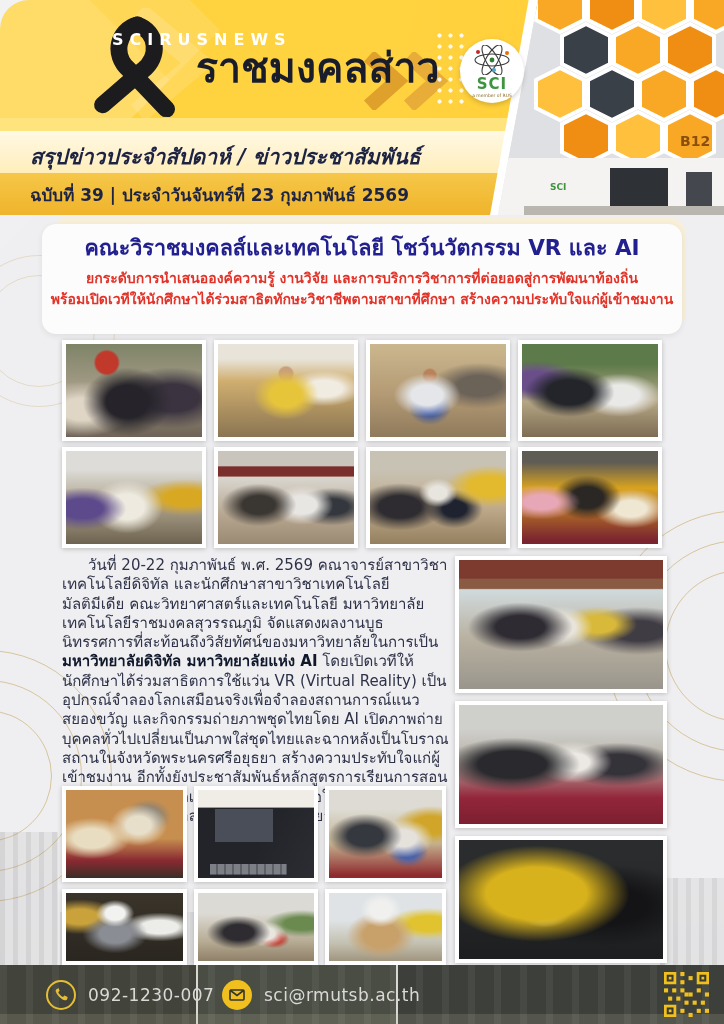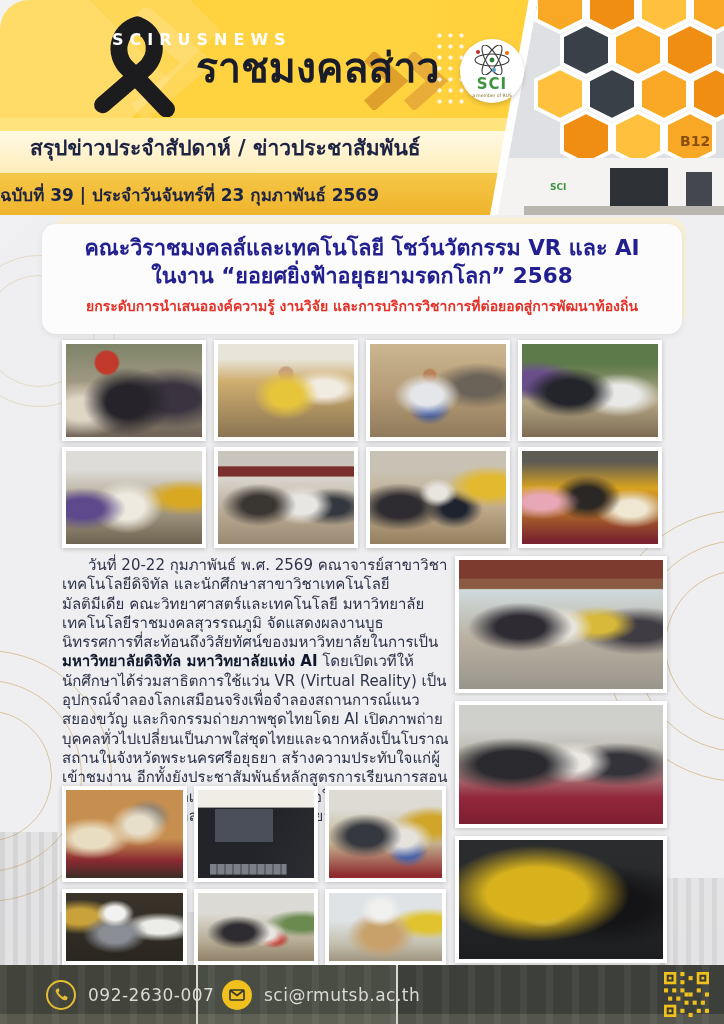--- a/index.html
+++ b/index.html
@@ -16,25 +16,25 @@
   .kicker{position:absolute;left:112px;top:30px;font-size:16px;font-weight:bold;letter-spacing:6px;color:#FFFFFF;z-index:4;}
   .big-title{position:absolute;left:196px;top:46px;font-size:41px;font-weight:800;color:#181C2B;z-index:4;line-height:1.1;}
   .chevrons{position:absolute;left:361px;top:52px;z-index:3;}
   .dots{position:absolute;left:434px;top:30px;width:34px;height:74px;z-index:3;
         background:radial-gradient(circle,rgba(255,255,255,.85) 1.8px,transparent 2.4px);
         background-size:11px 11px;}
   
   .strip-light{position:absolute;left:0;top:118px;width:724px;height:13px;background:#FFE37C;z-index:2;}
   .band-summary{position:absolute;left:0;top:131px;width:724px;height:42px;z-index:2;
         background:linear-gradient(180deg,#FFF9E4,#FFEEBB);
-        display:flex;align-items:flex-start;padding-left:30px;box-sizing:border-box;
-        font-size:21px;font-weight:bold;color:#1D2343;}
+        display:flex;align-items:flex-end;padding-left:30px;box-sizing:border-box;
+        font-size:21px;font-weight:bold;color:#1D2343;font-style:italic;}
   .band-issue{position:absolute;left:0;top:173px;width:724px;height:42px;z-index:2;
         background:linear-gradient(180deg,#F6C748,#EFB42B);
-        display:flex;align-items:center;box-sizing:border-box;
+        display:flex;align-items:center;padding-left:30px;box-sizing:border-box;
         font-size:17px;font-weight:bold;color:#1D2343;}
   
   .building-edge{position:absolute;left:490px;top:0;width:234px;height:215px;z-index:5;background:#FFFFFF;
         clip-path:polygon(16.5% 0,100% 0,100% 100%,0% 100%);}
   .building{position:absolute;left:490px;top:0;width:234px;height:215px;z-index:6;
         clip-path:polygon(20.5% 0,100% 0,100% 100%,3.4% 100%);background:#e8e8ea;}
   .logo-badge{position:absolute;left:460px;top:39px;width:64px;height:64px;border-radius:50%;
         background:#FFFFFF;z-index:7;box-shadow:0 2px 5px rgba(0,0,0,.18);text-align:center;}
   .logo-text{font-size:15px;font-weight:bold;color:#3F9440;line-height:1;margin-top:-2px;letter-spacing:1px;}
   .logo-tagline{font-size:4.5px;color:#8a6a20;margin-top:1px;}
@@ -239,23 +239,23 @@
         <circle cx="24" cy="25" r="2" fill="#4fa3c7"></circle>
       </svg>
       <div class="logo-text">SCI</div>
       <div class="logo-tagline">a member of RUS</div>
     </div>
   </div>
 
   <div class="card-back"></div>
   <div class="card">
     <div class="card-title">คณะวิราชมงคลส์และเทคโนโลยี โชว์นวัตกรรม VR และ AI</div>
-    <div class="card-title">ในงาน “ยอยศยิ่งฟ้าอยุธยามรดกโลก” 2568</div>
     <div class="card-sub">
       <div>ยกระดับการนำเสนอองค์ความรู้ งานวิจัย และการบริการวิชาการที่ต่อยอดสู่การพัฒนาท้องถิ่น</div>
+      <div>พร้อมเปิดเวทีให้นักศึกษาได้ร่วมสาธิตทักษะวิชาชีพตามสาขาที่ศึกษา สร้างความประทับใจแก่ผู้เข้าชมงาน</div>
     </div>
   </div>
 
   <div class="ph r1c1" style="left:62px;top:340px;width:144px;height:101px;"></div>
   <div class="ph r1c2" style="left:214px;top:340px;width:144px;height:101px;"></div>
   <div class="ph r1c3" style="left:366px;top:340px;width:144px;height:101px;"></div>
   <div class="ph r1c4" style="left:518px;top:340px;width:144px;height:101px;"></div>
 
   <div class="ph r2c1" style="left:62px;top:447px;width:144px;height:101px;"></div>
   <div class="ph r2c2" style="left:214px;top:447px;width:144px;height:101px;"></div>
@@ -278,21 +278,21 @@
   <div class="ph r4c2" style="left:194px;top:889px;width:124px;height:76px;"></div>
   <div class="ph r4c3" style="left:325px;top:889px;width:121px;height:76px;"></div>
 
   <div class="footer">
     <div class="f-item" style="left:46px;">
       <span class="icon-ring">
         <svg width="18" height="18" viewBox="0 0 24 24">
             <path fill="#E6BE33" d="M7.5,3.5 c-1.6,.3-2.8,1.5-2.6,3.2 .5,4.6 7.8,11.9 12.4,12.4 1.7,.2 2.9-1 3.2-2.6 l.3-1.9 -4.2-1.8 -1.9,1.9 c-2.6-1.2-5.2-3.8-6.4-6.4 l1.9-1.9 -1.8-4.2 z"></path>
           </svg>
       </span>
-      <span class="f-text">092-2630-007</span>
+      <span class="f-text">092-1230-007</span>
     </div>
     <div class="f-item" style="left:222px;gap:12px;">
       <span class="icon-circle">
         <svg width="16" height="12" viewBox="0 0 16 12">
             <rect x="1" y="1" width="14" height="10" rx="1" fill="none" stroke="#33342c" stroke-width="1.6"></rect>
             <path d="M1.5,1.5 L8,6.5 L14.5,1.5" fill="none" stroke="#33342c" stroke-width="1.6"></path>
           </svg>
       </span>
       <span class="f-text">sci@rmutsb.ac.th</span>
     </div>

